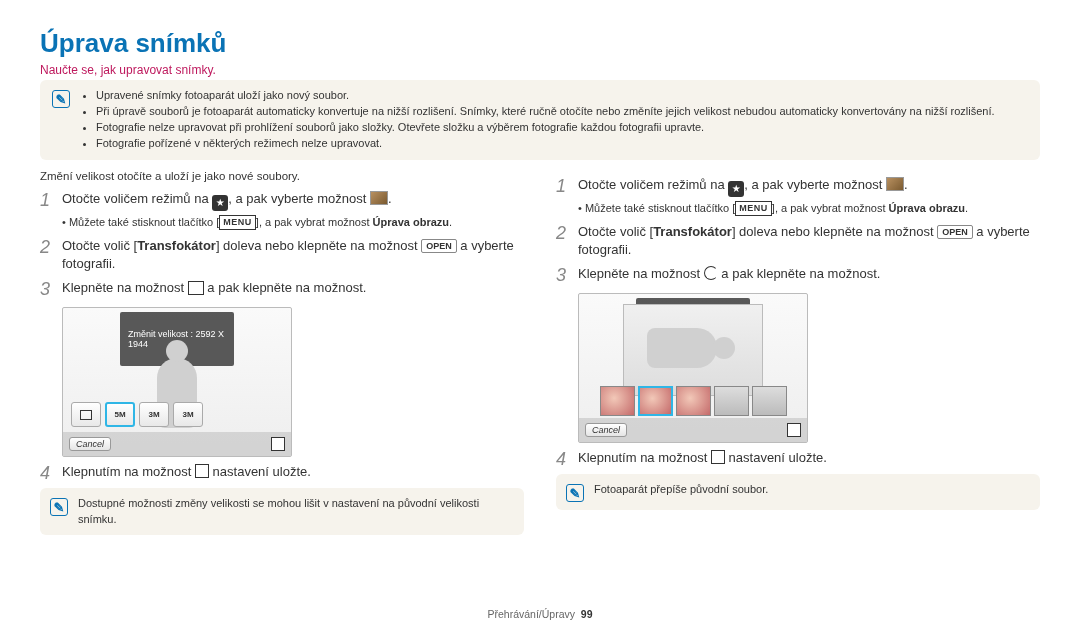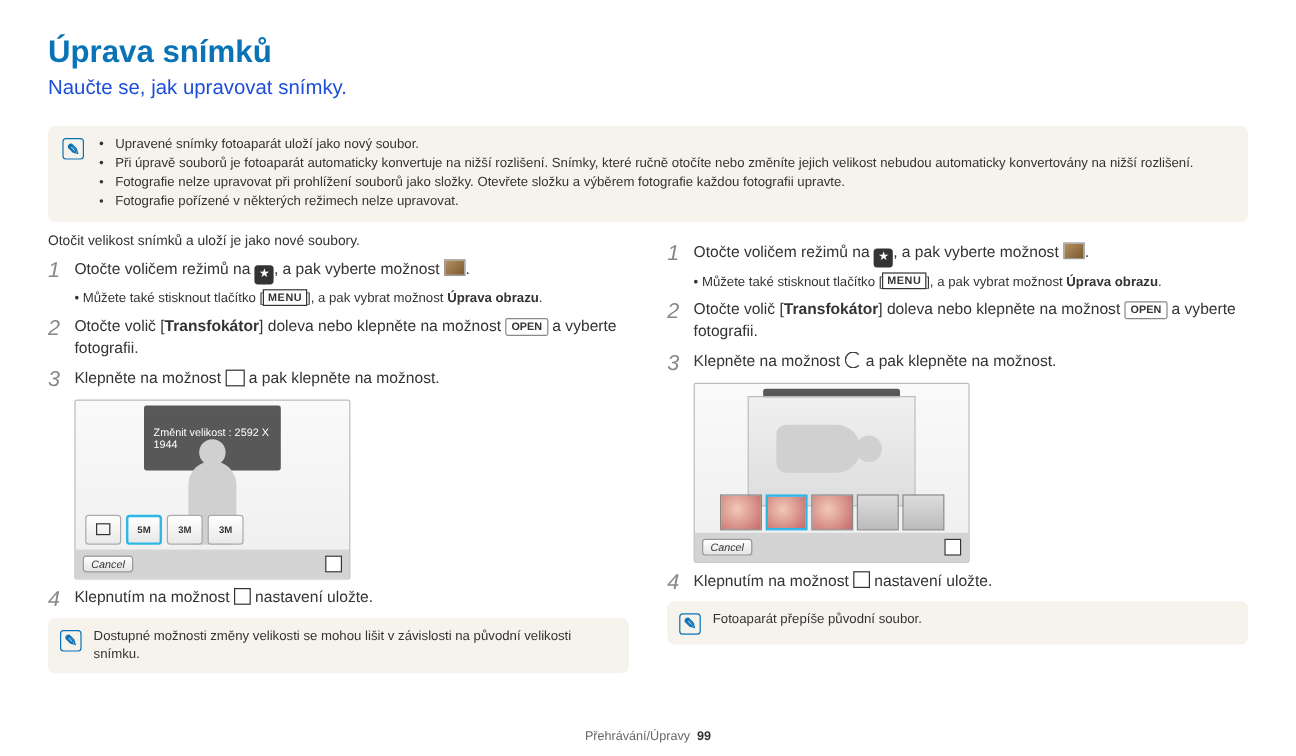--- a/index.html
+++ b/index.html
@@ -13,21 +13,21 @@
     background: #fff;
     position: relative;
     padding: 28px 40px 20px 40px;
   }
   .page-title {
     color: #0a73b5;
     font-size: 26px;
     font-weight: bold;
     margin-bottom: 4px;
   }
-  .intro { font-size: 17px; margin-bottom: 22px; color: #1d4ed8; }
+  .intro { font-size: 12px; margin-bottom: 3px; color: #be185d; }
   .note-box {
     background: #f6f3ec;
     border-radius: 6px;
     padding: 8px 12px;
     display: flex;
     gap: 10px;
     align-items: flex-start;
     margin-bottom: 10px;
   }
   .note-box.small { padding: 8px 10px; font-size: 11px; }
@@ -239,21 +239,21 @@
     <li>Upravené snímky fotoaparát uloží jako nový soubor.</li>
     <li>Při úpravě souborů je fotoaparát automaticky konvertuje na nižší rozlišení. Snímky, které ručně otočíte nebo změníte jejich velikost nebudou automaticky konvertovány na nižší rozlišení.</li>
     <li>Fotografie nelze upravovat při prohlížení souborů jako složky. Otevřete složku a výběrem fotografie každou fotografii upravte.</li>
     <li>Fotografie pořízené v některých režimech nelze upravovat.</li>
   </ul>
 </div>
 
 <div class="columns">
 
   <div class="col">
-    <div class="desc">Otočit velikost snímků a uloží je jako nové soubory.</div>
+    <div class="desc">Změní velikost otočíte a uloží je jako nové soubory.</div>
 
     <div class="step">
       <span class="step-num">1</span>
       <span class="step-body">
         <span>Otočte voličem režimů na </span><span class="mode-icon">★</span><span>, a pak vyberte možnost </span><span class="thumb-icon"></span><span>.</span>
       </span>
     </div>
     <div class="step-sub">
       <span>Můžete také stisknout tlačítko [</span><span class="menu-kbd">MENU</span><span>], a pak vybrat možnost </span><span class="bold">Úprava obrazu</span><span>.</span>
     </div>
@@ -294,21 +294,21 @@
 
     <div class="step">
       <span class="step-num">4</span>
       <span class="step-body">
         <span>Klepnutím na možnost </span><span class="save-glyph"></span><span> nastavení uložte.</span>
       </span>
     </div>
 
     <div class="note-box small">
       <span class="note-icon">✎</span>
-      <span class="note-text">Dostupné možnosti změny velikosti se mohou lišit v závislosti na původní velikosti snímku.</span>
+      <span class="note-text">Dostupné možnosti změny velikosti se mohou lišit v nastavení na původní velikosti snímku.</span>
     </div>
   </div>
 
   <div class="col">
 
     <div class="step">
       <span class="step-num">1</span>
       <span class="step-body">
         <span>Otočte voličem režimů na </span><span class="mode-icon">★</span><span>, a pak vyberte možnost </span><span class="thumb-icon"></span><span>.</span>
       </span>

